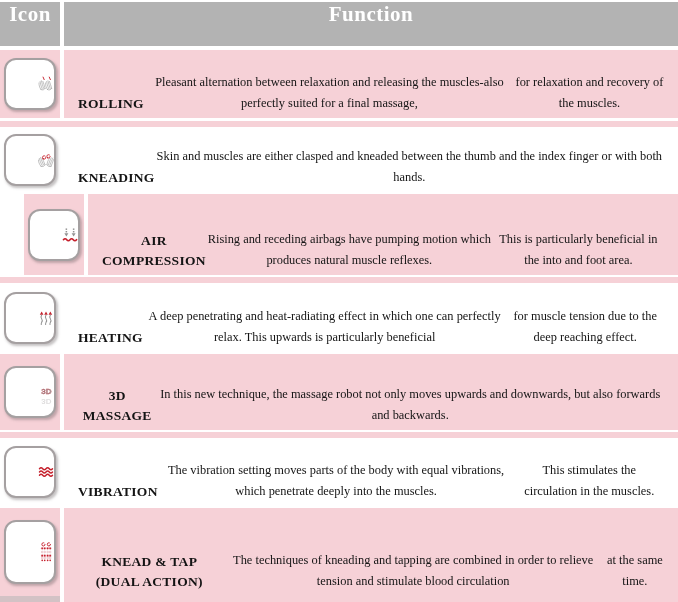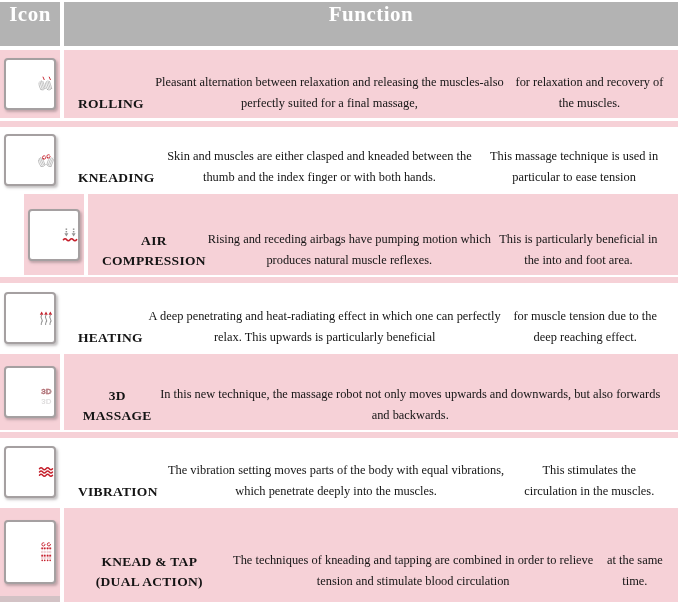--- a/index.html
+++ b/index.html
@@ -57,21 +57,21 @@
 
   .row-title{
     font-weight:bold;font-size:13.5px;letter-spacing:.3px;
     line-height:20px;
   }
   .row-line{font-size:12.4px;line-height:21px;}
 
   
   .tile{
     width:52px;height:52px;background:#fff;
-    border:2px solid var(--tile-border);border-radius:4px;
+    border:2px solid var(--tile-border);border-radius:12px;
     box-shadow:1.5px 2px 2.5px rgba(90,80,82,.35);
     display:flex;align-items:center;justify-content:flex-end;padding-left:32px;
   }
   .tile.tall{height:64px;}
   .tile svg{display:block;}
 
   .red-stroke{stroke:var(--accent-red);fill:none;}
   .red-fill{fill:var(--accent-red);}
   .gray-stroke{stroke:var(--icon-gray);fill:none;}
   .gray-fill{fill:var(--icon-gray);}
@@ -157,21 +157,20 @@
           <g class="red-fill">
             <polygon points="12.2,17.5 16.8,17.5 14.2,21.5"></polygon>
             <polygon points="24.2,14.5 28.8,14.5 26.2,18.5"></polygon>
           </g>
         </svg>
       </div>
     </div>
     <div class="cell fn-cell">
       <div class="row-title">KNEADING</div>
       <div class="row-line">Skin and muscles are either clasped and kneaded between the thumb and the index finger or with both hands.</div>
-      <div class="row-line">This massage technique is used in particular to ease tension</div>
     </div>
   </div>
 
   <div class="row pink r3">
     <div class="cell icon-cell">
       <div class="tile">
         <svg width="44" height="44" viewBox="0 0 44 44">
           <g class="gray-stroke" stroke-width="4.2">
             <path d="M12 4 L12 8"></path>
               <path d="M12 11 L12 15"></path>

